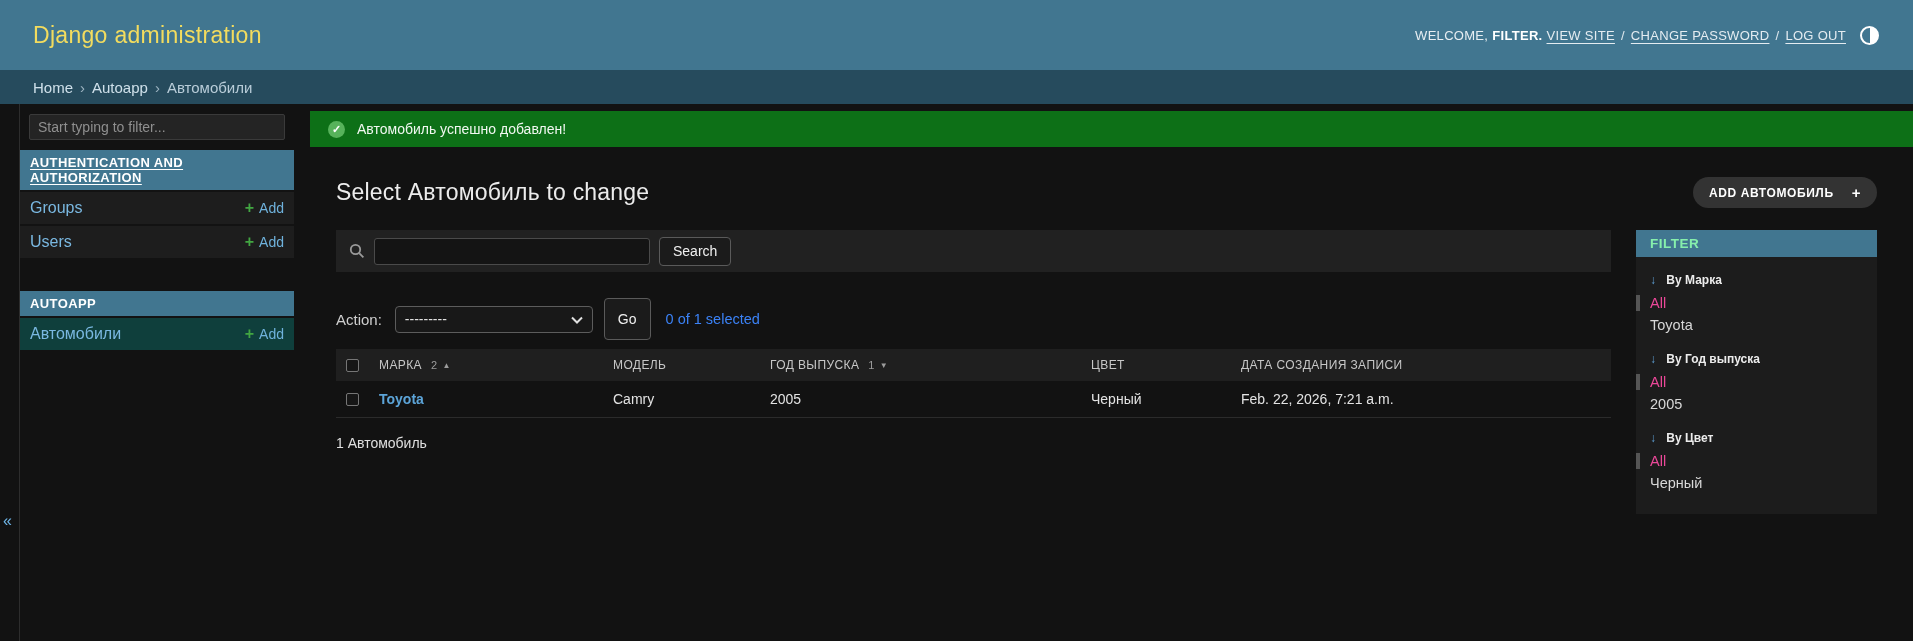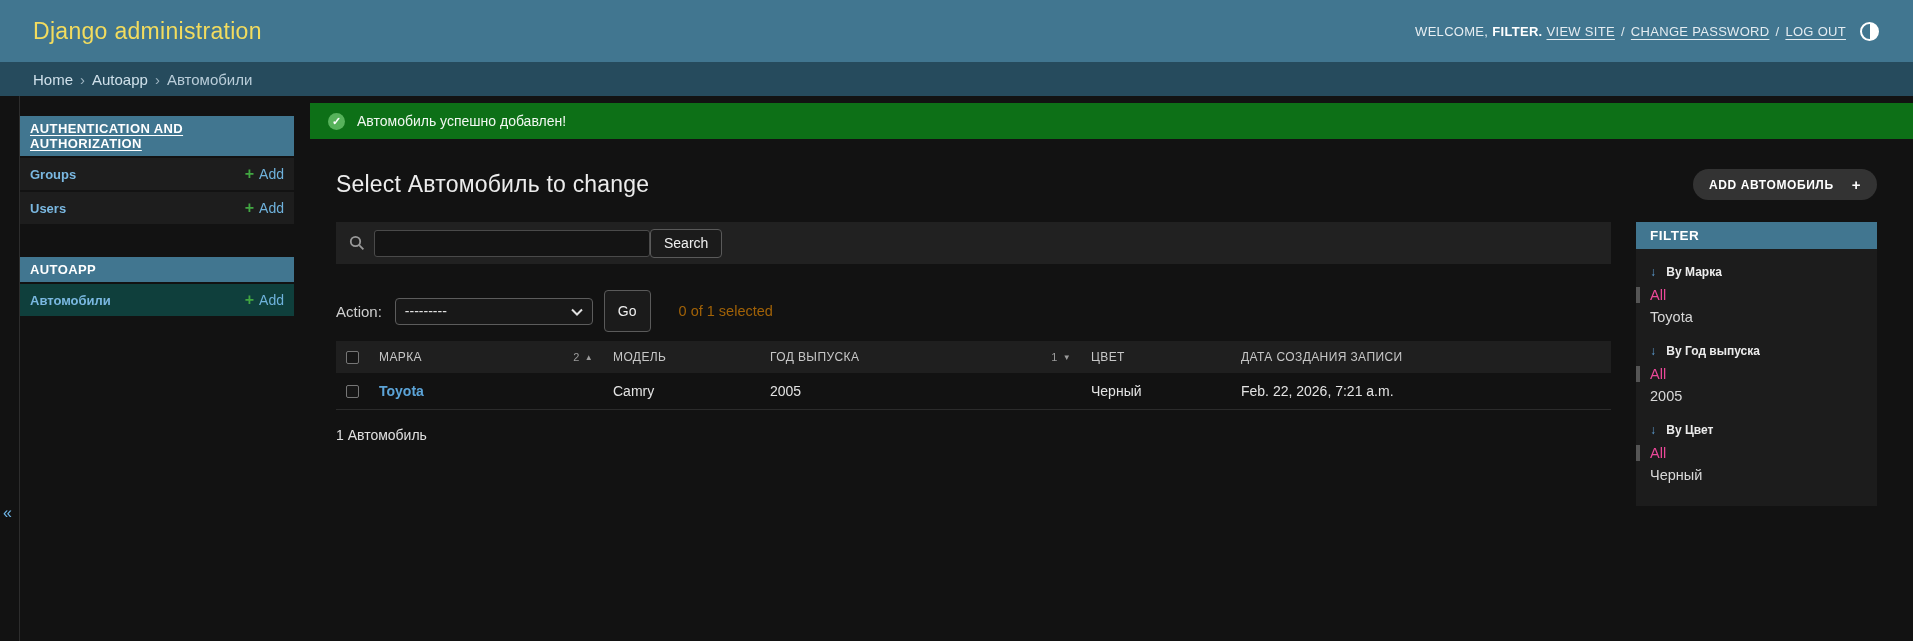--- a/index.html
+++ b/index.html
@@ -2,21 +2,21 @@
 <html><head>
 <meta charset="utf-8">
 <style>
   * { margin:0; padding:0; box-sizing:border-box; }
   html,body { background:#121212; }
   body { width:1913px; height:641px; overflow:hidden;
          font-family:"Liberation Sans", sans-serif; color:#e8e8e8; }
   a { text-decoration:none; }
 
   
-  #header { height:62px; background:#417690; display:flex; align-items:center;
+  #header { height:70px; background:#417690; display:flex; align-items:center;
             justify-content:space-between; padding:0 34px 0 33px; }
   .site-title { color:#f3dc5e; font-size:23px; font-weight:300; letter-spacing:.3px; }
   .user-tools { display:flex; align-items:center; font-size:13px; color:#e7eef2; letter-spacing:.3px; }
   .user-tools .uname { font-weight:bold; color:#ffffff; margin:0 4px; }
   .user-tools a { color:#e4ecf1; text-decoration:underline; text-underline-offset:3px; }
   .user-tools .sep { margin:0 6px; color:#dfe9ee; }
   .theme-toggle { width:19px; height:19px; border-radius:50%; border:2px solid #fff;
                   background:linear-gradient(90deg, #417690 50%, #fff 50%);
                   margin-left:14px; cursor:pointer; flex:0 0 auto; }
 
@@ -41,21 +41,21 @@
                 font-family:"Liberation Sans", sans-serif; }
   .nav-filter::placeholder { color:#8f8f8f; }
   .nav-module { margin-top:10px; }
   .nav-module.second { margin-top:33px; }
   .nav-caption { display:block; background:#417690; color:#fff; font-size:13px;
                  font-weight:bold; letter-spacing:.4px; padding:5px 10px; }
   .nav-caption.underline { text-decoration:underline; text-underline-offset:2px; }
   .nav-row { height:32px; margin-top:2px; background:#1d1d1d; display:flex;
              align-items:center; justify-content:space-between; padding:0 10px; }
   .nav-row.current { background:#0f3f3c; }
-  .nav-row .model-link { color:#7ab8e1; font-size:13px; font-weight:bold; }
+  .nav-row .model-link { color:#7ab8e1; font-size:16px; font-weight:normal; }
   .addlink { display:flex; align-items:center; gap:5px; font-size:14px; color:#6fb2dc; }
   .addlink .plus { color:#42a642; font-weight:bold; font-size:16px; line-height:1; }
 
   
   #content { flex:1 1 auto; padding-left:16px; }
 
   .messagelist { margin-top:7px; height:36px; background:#0d7017; display:flex;
                  align-items:center; padding-left:18px; }
   .msg-icon { width:17px; height:17px; border-radius:50%; background:#57b25b; color:#fff;
               font-size:11px; font-weight:bold; display:flex; align-items:center;
@@ -75,50 +75,50 @@
 
   .toolbar { background:#212121; height:42px; display:flex; align-items:center;
              padding:0 13px; }
   .search-icon { color:#9a9a9a; margin-right:9px; display:flex; }
   .search-input { width:276px; height:27px; background:#141414; border:1px solid #4a4a4a;
                   border-radius:3px; color:#ddd; font-size:14px; padding:0 8px;
                   font-family:"Liberation Sans", sans-serif; }
   .btn { height:29px; background:#1b1b1b; border:1px solid #5a5a5a; border-radius:4px;
          color:#f0f0f0; font-size:14px; padding:0 13px; cursor:pointer;
          font-family:"Liberation Sans", sans-serif; }
-  .search-btn { }
+  .search-btn { margin-left:9px; }
 
   .actions-row { margin-top:26px; display:flex; align-items:center; font-size:15px; color:#cfcfcf; }
   .action-select { margin-left:13px; width:198px; height:27px; background:#181818;
                    border:1px solid #5c5c5c; border-radius:4px; color:#e0e0e0;
                    font-size:14px; padding:0 9px; display:flex; align-items:center;
                    justify-content:space-between; cursor:pointer; }
   .go-btn { margin-left:11px; height:42px; }
-  .action-counter { margin-left:28px; font-size:14.5px; color:#a16207; }
+  .action-counter { margin-left:15px; font-size:14.5px; color:#3b82f6; }
 
   table.result-list { width:100%; margin-top:9px; border-collapse:collapse; font-size:14px; }
   table.result-list thead th { background:#1f1f1f; color:#c7c7c7; font-size:12px;
                                font-weight:normal; letter-spacing:.4px; text-align:left;
                                padding:9px 10px; }
   table.result-list thead th.cb-col { width:30px; }
-  .th-wrap { display:flex; align-items:center; justify-content:space-between; }
+  .th-wrap { display:flex; align-items:center; justify-content:flex-start;gap:9px; }
   .sort-ind { color:#9c9c9c; font-size:11px; display:flex; align-items:center; gap:5px; }
   .sort-ind .tri { font-size:8px; }
   table.result-list tbody td { padding:10px 10px; color:#e3e3e3;
                                border-bottom:1px solid #2b2b2b; }
   .row-link { color:#5ca4d8; font-weight:bold; }
   input[type="checkbox"] { appearance:none; -webkit-appearance:none; width:13px; height:13px;
                            border:1px solid #767676; border-radius:2px; background:#161616;
                            cursor:pointer; display:block; }
   .paginator { margin-top:17px; font-size:14px; color:#e0e0e0; }
 
   
   #changelist-filter { width:241px; flex:0 0 auto; margin-left:25px; background:#1c1c1c;
                        padding-bottom:20px; }
-  #changelist-filter h2 { background:#417690; color:#ffffff; font-size:13.5px; font-weight:bold;
+  #changelist-filter h2 { background:#417690; color:#86efac; font-size:13.5px; font-weight:bold;
                           letter-spacing:.5px; padding:6px 14px; }
   .show-counts { display:flex; align-items:center; gap:8px; padding:11px 14px;
                  border-bottom:1px solid #2e2e2e; font-size:14.5px; color:#dcdcdc; cursor:pointer; }
   .filter-group h3 { margin:16px 14px 5px; font-size:12px; color:#ececec; font-weight:bold;
                      cursor:pointer; }
   .filter-group h3 .arr { color:#5e9fd4; margin-right:7px; }
   .filter-group ul { list-style:none; }
   .filter-group li { position:relative; padding:3px 14px; font-size:14.5px; }
   .filter-group li a { color:#d8d8d8; }
   .filter-group li.selected a { color:#ec4899; }
@@ -150,20 +150,21 @@
   <span>Автомобили</span>
 </div>
 
 <div class="main-row">
 
   <div class="nav-strip">
     <span class="collapse">«</span>
   </div>
 
   <div id="nav-sidebar">
+    <input class="nav-filter" type="text" placeholder="Start typing to filter..." style="">
 
     <div class="nav-module">
       <a href="#" class="nav-caption underline">AUTHENTICATION AND AUTHORIZATION</a>
       <div class="nav-row">
         <a href="#" class="model-link">Groups</a>
         <a href="#" class="addlink">
           <span class="plus">+</span>
           <span>Add</span>
         </a>
       </div>

